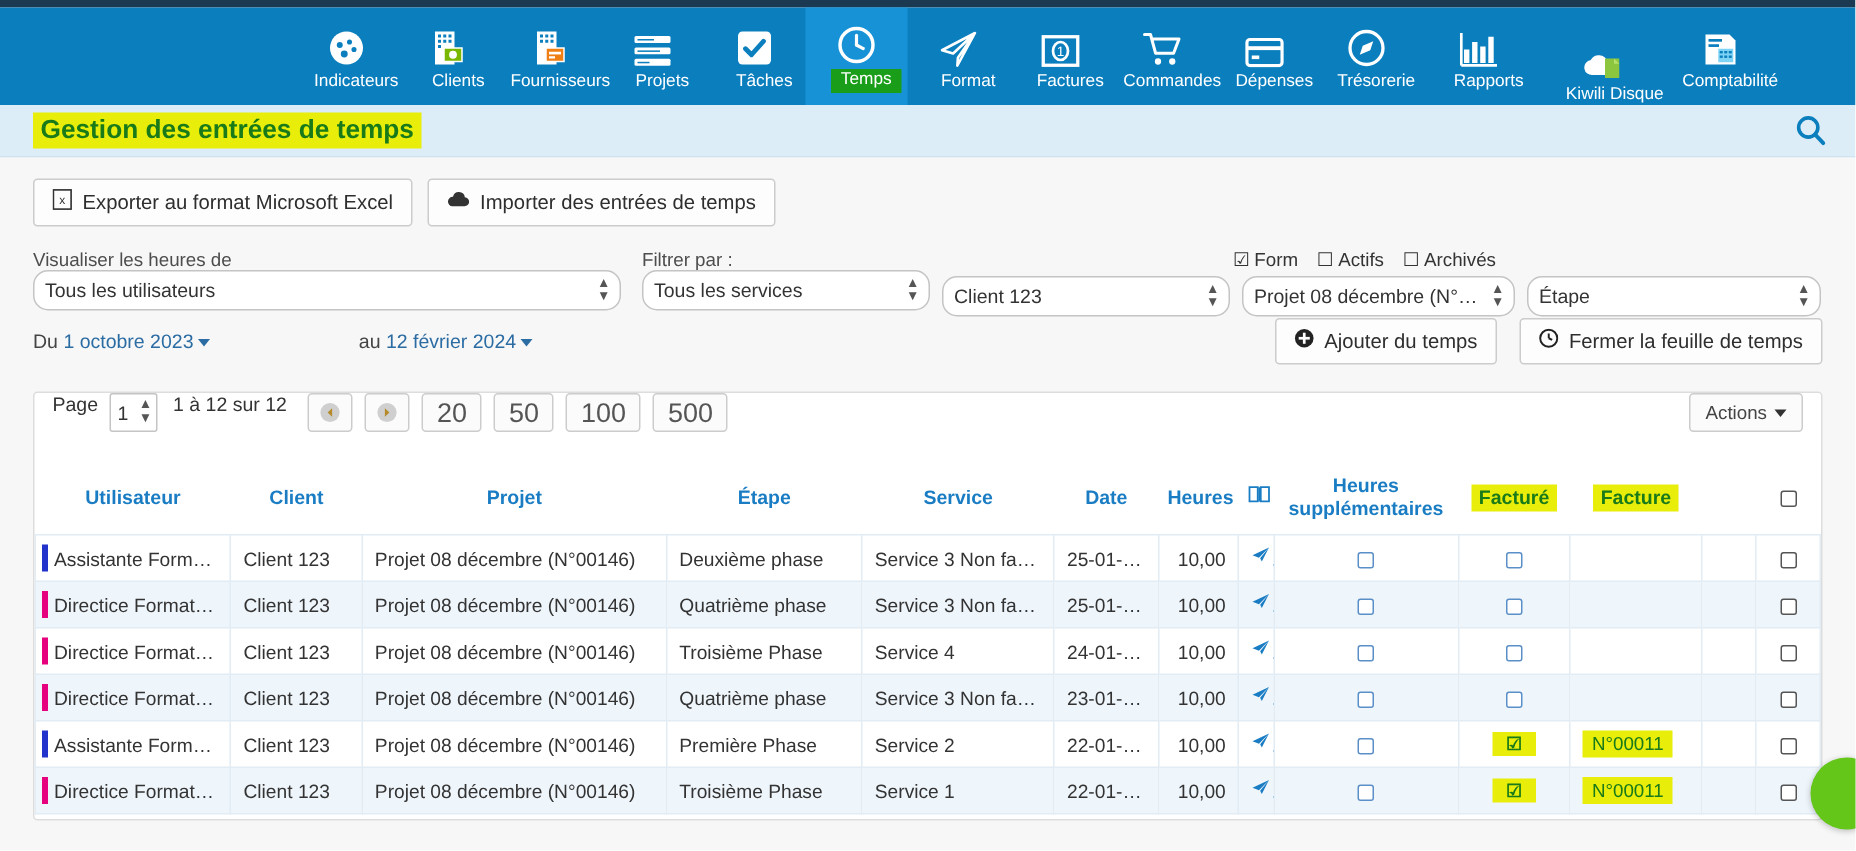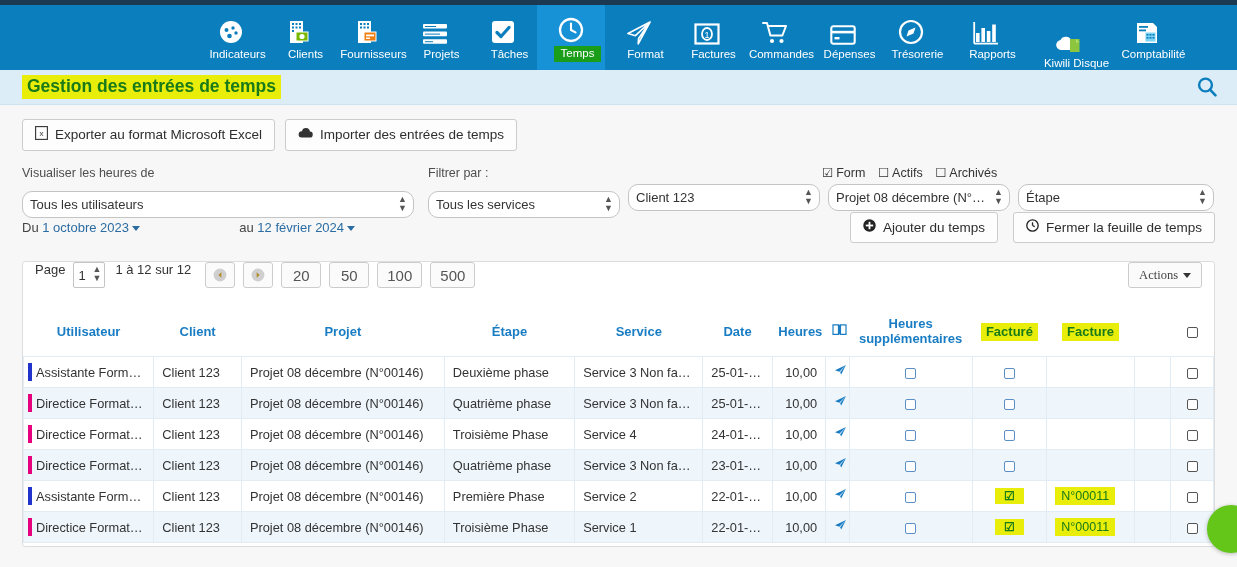--- a/index.html
+++ b/index.html
@@ -88,21 +88,21 @@
     align-items: center;
     gap: 7px;
     cursor: pointer;
     line-height: 16px;
     white-space: nowrap;
   }
 
   
   .filters { margin-top: 15px; position: relative; height: 48px; }
   .fgroup { position: absolute; top: 0; }
-  .flabel { font-size: 12.5px; color: #4d4d4d; display: block; margin-bottom: 11px; line-height: 14px; }
+  .flabel { font-size: 12.5px; color: #4d4d4d; display: block; margin-bottom: 0; line-height: 14px; }
   .selectwrap { position: relative; }
   .sel {
     width: 100%;
     height: 27px;
     background: #ffffff;
     border: 1px solid #c4c4c4;
     border-radius: 10px;
     font-size: 13px;
     color: #333333;
     padding: 0 22px 0 7px;
@@ -162,30 +162,30 @@
   .pageinfo { font-size: 13px; color: #333; margin: 0 6px 0 2px; }
   .circbtn {
     width: 30px; height: 26px;
     border: 1px solid #cccccc; border-radius: 3px; background: #fbfbfb;
     display: flex; align-items: center; justify-content: center;
     cursor: pointer; color: #b48a2a;
   }
   .sizebtn {
     min-width: 40px; height: 26px;
     border: 1px solid #cccccc; border-radius: 3px; background: #fbfbfb;
-    font-size: 15px; color: #555; cursor: pointer;
+    font-size: 18px; color: #555; cursor: pointer;
     display: flex; align-items: center; justify-content: center;
     padding: 0 9px;
   }
   .actions-btn {
     position: absolute; right: 12px;
     height: 26px;
     border: 1px solid #cccccc; border-radius: 3px; background: #fbfbfb;
     font-size: 12.5px; color: #444; cursor: pointer;
-    display: flex; align-items: center; gap: 5px; padding: 0 10px; font-family: Liberation Serif, serif;
+    display: flex; align-items: center; gap: 5px; padding: 0 10px;
   }
   .caret-dk { display: inline-block; border-left: 4px solid transparent; border-right: 4px solid transparent;
               border-top: 5px solid #333; vertical-align: middle; }
 
   table { border-collapse: collapse; width: 100%; table-layout: fixed; }
   thead th {
     color: #1a7dc4;
     font-size: 13px;
     font-weight: bold;
     padding: 8px 6px 10px;

